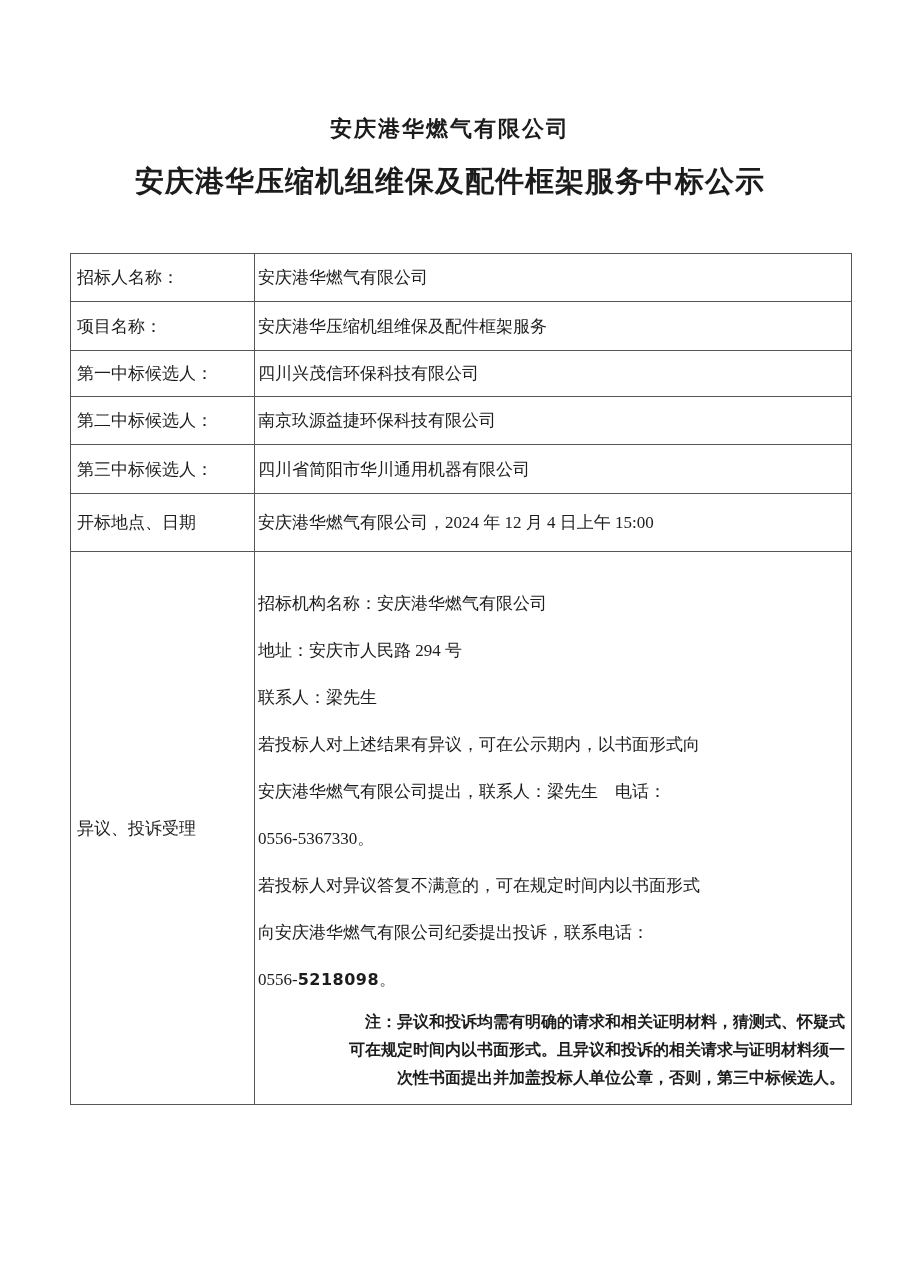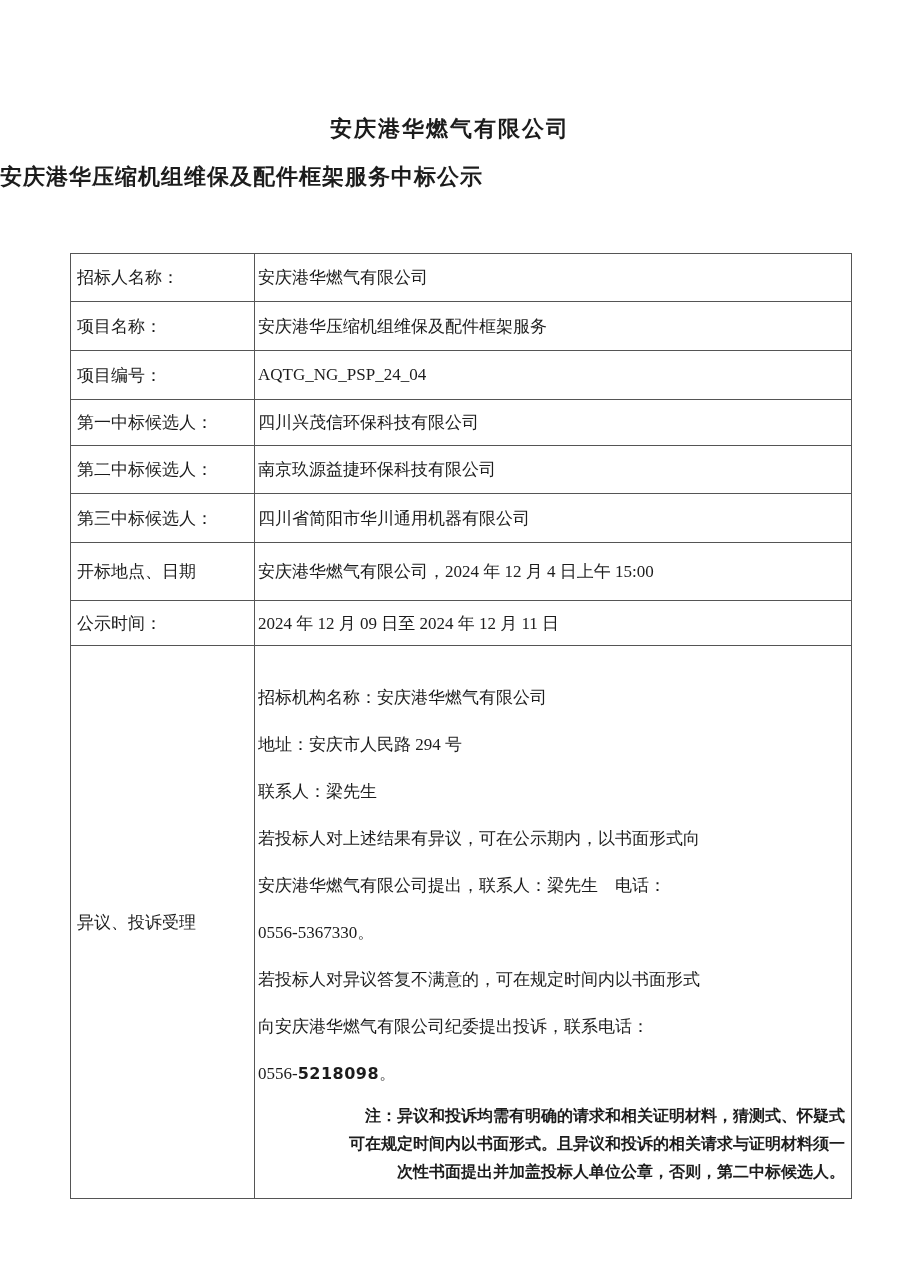--- a/index.html
+++ b/index.html
@@ -24,21 +24,22 @@
     font-size: 22px;
     font-weight: bold;
     letter-spacing: 2px;
     margin: 0;
   }
   .doc-subtitle {
     position: absolute;
     top: 162px;
     left: 0;
     width: 900px;
-    font-size: 22px;
+    text-align: center;
+    font-size: 29px;
     font-weight: bold;
     letter-spacing: 1px;
     margin: 0;
   }
   table.bid-table {
     position: absolute;
     left: 70px;
     top: 253px;
     width: 782px;
     border-collapse: collapse;
@@ -105,57 +106,49 @@
 <table class="bid-table">
   <tbody>
     <tr class="r1">
       <td class="label-cell">招标人名称：</td>
       <td class="value-cell">安庆港华燃气有限公司</td>
     </tr>
     <tr class="r2">
       <td class="label-cell">项目名称：</td>
       <td class="value-cell">安庆港华压缩机组维保及配件框架服务</td>
     </tr>
-    <tr class="r3">
-      <td class="label-cell">项目编号：</td>
-      <td class="value-cell">AQTG_NG_PSP_24_04</td>
-    </tr>
     <tr class="r4">
       <td class="label-cell">第一中标候选人：</td>
       <td class="value-cell">四川兴茂信环保科技有限公司</td>
     </tr>
     <tr class="r5">
       <td class="label-cell">第二中标候选人：</td>
       <td class="value-cell">南京玖源益捷环保科技有限公司</td>
     </tr>
     <tr class="r6">
       <td class="label-cell">第三中标候选人：</td>
       <td class="value-cell">四川省简阳市华川通用机器有限公司</td>
     </tr>
     <tr class="r7">
       <td class="label-cell">开标地点、日期</td>
       <td class="value-cell">安庆港华燃气有限公司，2024 年 12 月 4 日上午 15:00</td>
     </tr>
-    <tr class="r8">
-      <td class="label-cell">公示时间：</td>
-      <td class="value-cell">2024 年 12 月 09 日至 2024 年 12 月 11 日</td>
-    </tr>
     <tr class="r9">
       <td class="label-cell">异议、投诉受理</td>
       <td class="detail-value">
         <div class="para-line">招标机构名称：安庆港华燃气有限公司</div>
         <div class="para-line">地址：安庆市人民路 294 号</div>
         <div class="para-line">联系人：梁先生</div>
         <div class="para-line">若投标人对上述结果有异议，可在公示期内，以书面形式向</div>
         <div class="para-line">安庆港华燃气有限公司提出，联系人：梁先生　电话：</div>
         <div class="para-line">0556-5367330。</div>
         <div class="para-line">若投标人对异议答复不满意的，可在规定时间内以书面形式</div>
         <div class="para-line">向安庆港华燃气有限公司纪委提出投诉，联系电话：</div>
         <div class="para-line"><span>0556-</span><span class="phone-alt">5218098</span><span>。</span></div>
         <div class="note-block">
           <div class="note-line">注：异议和投诉均需有明确的请求和相关证明材料，猜测式、怀疑式</div>
           <div class="note-line">可在规定时间内以书面形式。且异议和投诉的相关请求与证明材料须一</div>
-          <div class="note-line">次性书面提出并加盖投标人单位公章，否则，第二中标候选人。</div>
+          <div class="note-line">次性书面提出并加盖投标人单位公章，否则，第三中标候选人。</div>
         </div>
       </td>
     </tr>
   </tbody>
 </table>
 
 </body></html>

